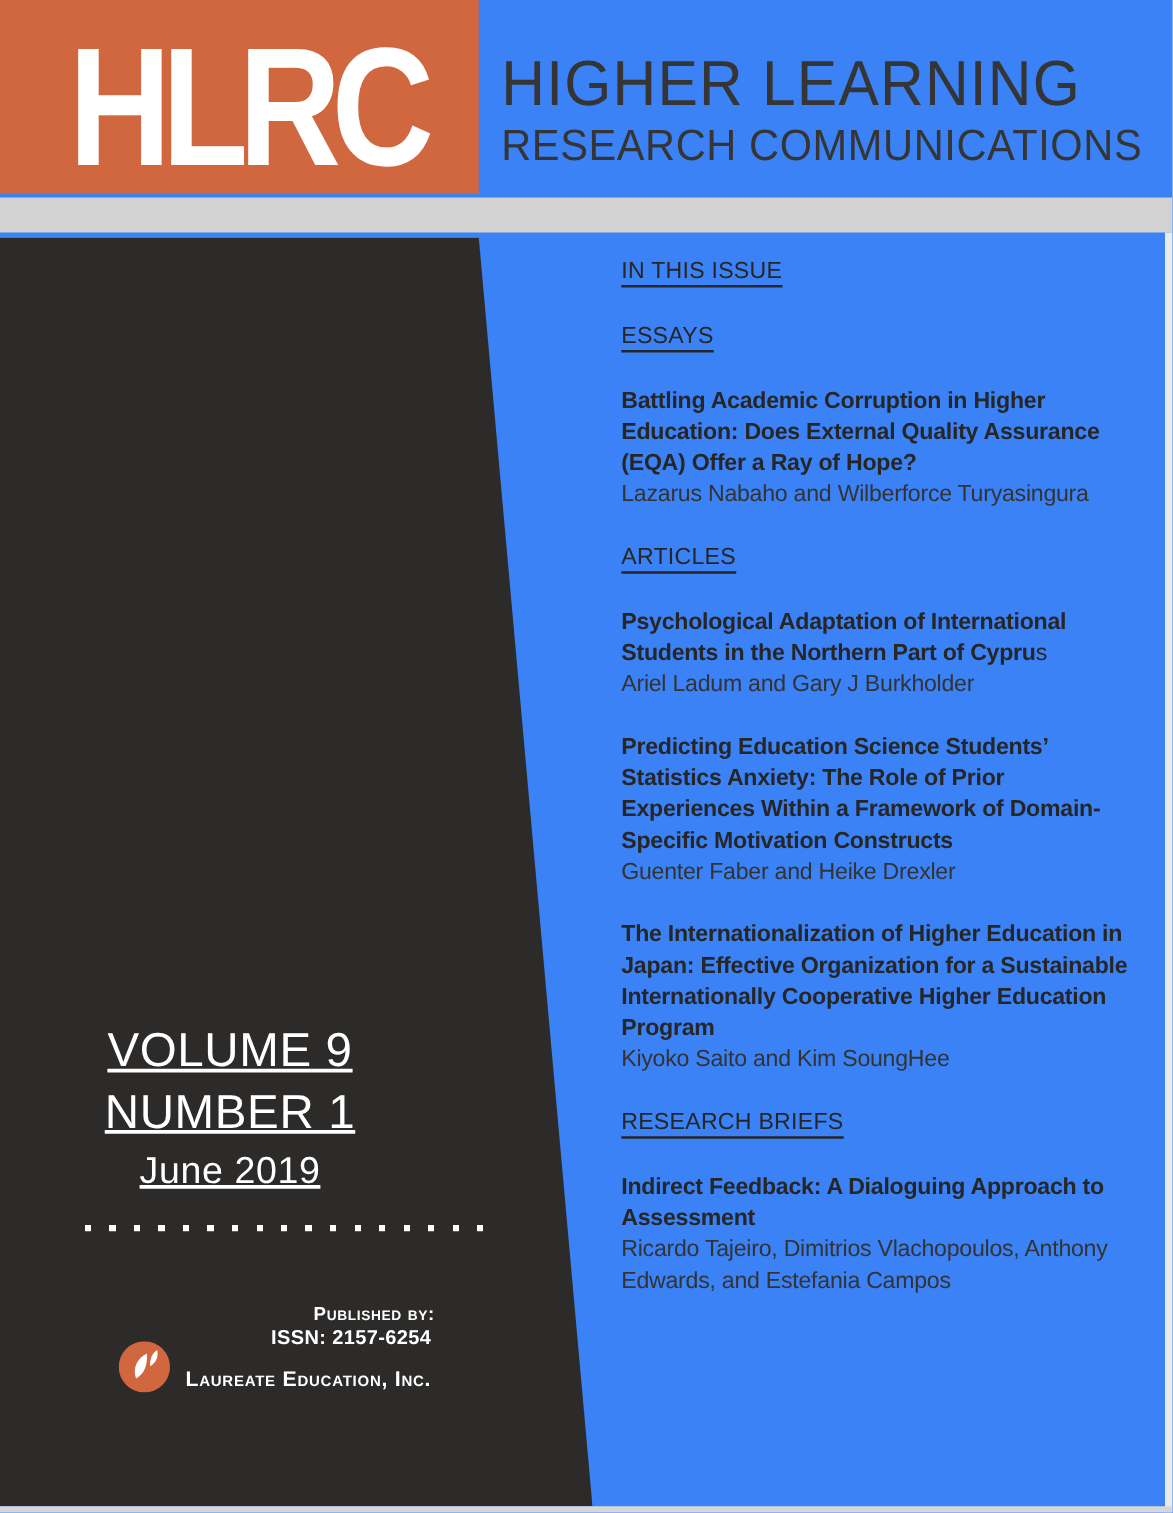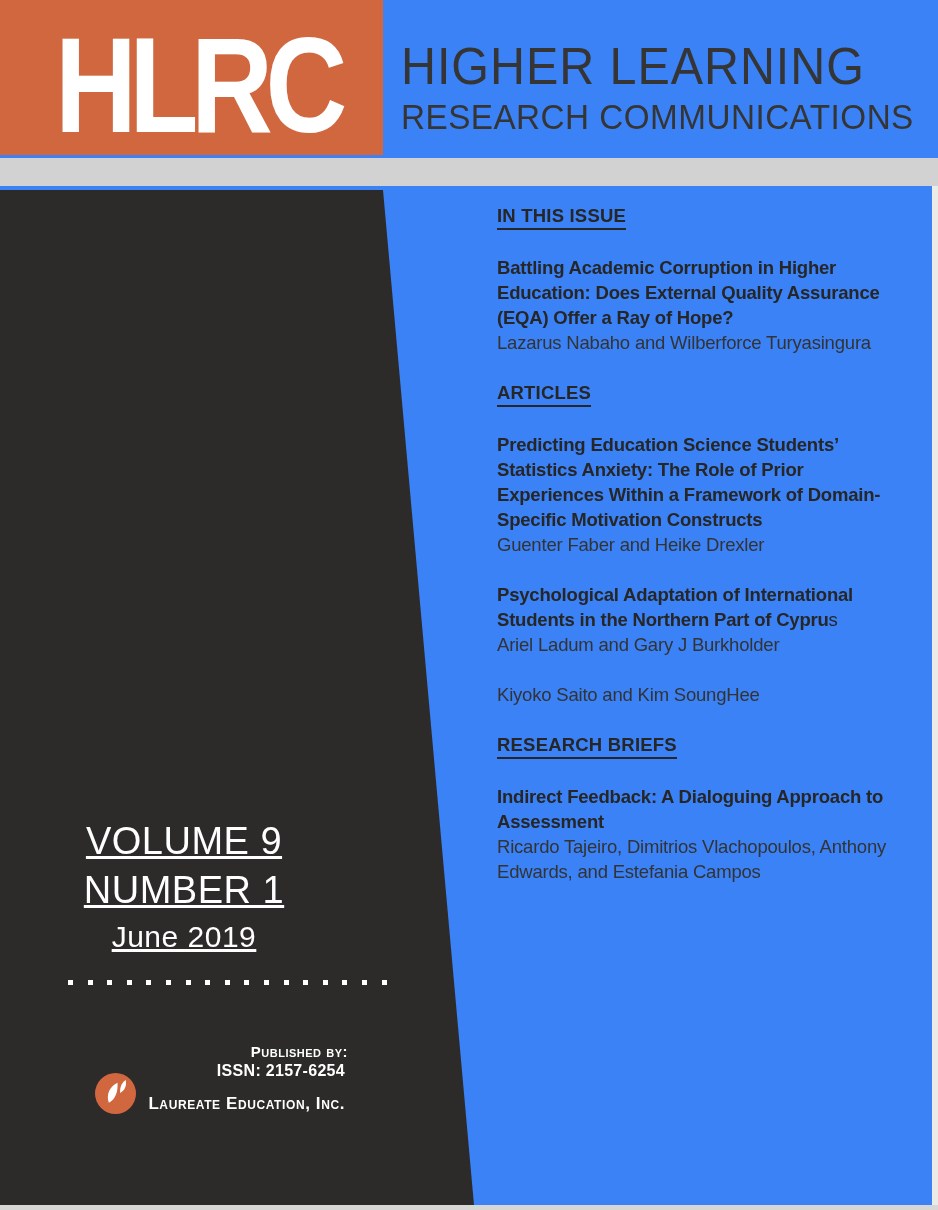--- a/index.html
+++ b/index.html
@@ -94,21 +94,21 @@
     text-align:right;color:#ffffff;
     font-weight:bold;font-size:16px;letter-spacing:0.3px;
   }
 
   
   .toc{
     position:absolute;left:497px;top:190px;width:410px;
     padding-top:13px;color:#262626;
   }
   .toc-heading{
-    font-size:18.5px;font-weight:bold;line-height:25px;
+    font-size:18.5px;font-weight:normal;line-height:25px;
     margin:0 0 25px 0;letter-spacing:0.2px;
   }
   .toc-heading .rule{
     border-bottom:2.5px solid currentColor;padding-bottom:2px;
     display:inline-block;line-height:20px;
   }
   .article{margin:0;}
   .article-title{
     font-size:18.5px;font-weight:bold;line-height:25px;
     letter-spacing:-0.2px;margin:0;
@@ -159,41 +159,45 @@
 
     <div class="issn-line">ISSN: 2157-6254</div>
   </div>
 
   <div class="toc">
 
     <div class="toc-heading">
       <span class="rule">IN THIS ISSUE</span>
     </div>
 
+    <div class="toc-heading">
+      <span class="rule">ESSAYS</span>
+    </div>
 
     <div class="article">
       <p class="article-title"><span>Battling Academic Corruption in Higher Education: Does External Quality Assurance (EQA) Offer a Ray of Hope?</span><span class="tail"></span></p>
       <p class="article-authors">Lazarus Nabaho and Wilberforce Turyasingura</p>
     </div>
 
     <div class="toc-heading">
       <span class="rule">ARTICLES</span>
     </div>
 
     <div class="article">
+      <p class="article-title"><span>Psychological Adaptation of International Students in the Northern Part of Cypru</span><span class="tail">s</span></p>
+      <p class="article-authors">Ariel Ladum and Gary J Burkholder</p>
+    </div>
+
+    <div class="article">
       <p class="article-title"><span>Predicting Education Science Students’ Statistics Anxiety: The Role of Prior Experiences Within a Framework of Domain-Specific Motivation Constructs</span><span class="tail"></span></p>
       <p class="article-authors">Guenter Faber and Heike Drexler</p>
     </div>
 
     <div class="article">
-      <p class="article-title"><span>Psychological Adaptation of International Students in the Northern Part of Cypru</span><span class="tail">s</span></p>
-      <p class="article-authors">Ariel Ladum and Gary J Burkholder</p>
-    </div>
-
-    <div class="article">
+      <p class="article-title"><span>The Internationalization of Higher Education in Japan: Effective Organization for a Sustainable Internationally Cooperative Higher Education Program</span><span class="tail"></span></p>
       <p class="article-authors">Kiyoko Saito and Kim SoungHee</p>
     </div>
 
     <div class="toc-heading">
       <span class="rule">RESEARCH BRIEFS</span>
     </div>
 
     <div class="article">
       <p class="article-title"><span>Indirect Feedback: A Dialoguing Approach to Assessment</span><span class="tail"></span></p>
       <p class="article-authors">Ricardo Tajeiro, Dimitrios Vlachopoulos, Anthony Edwards, and Estefania Campos</p>

